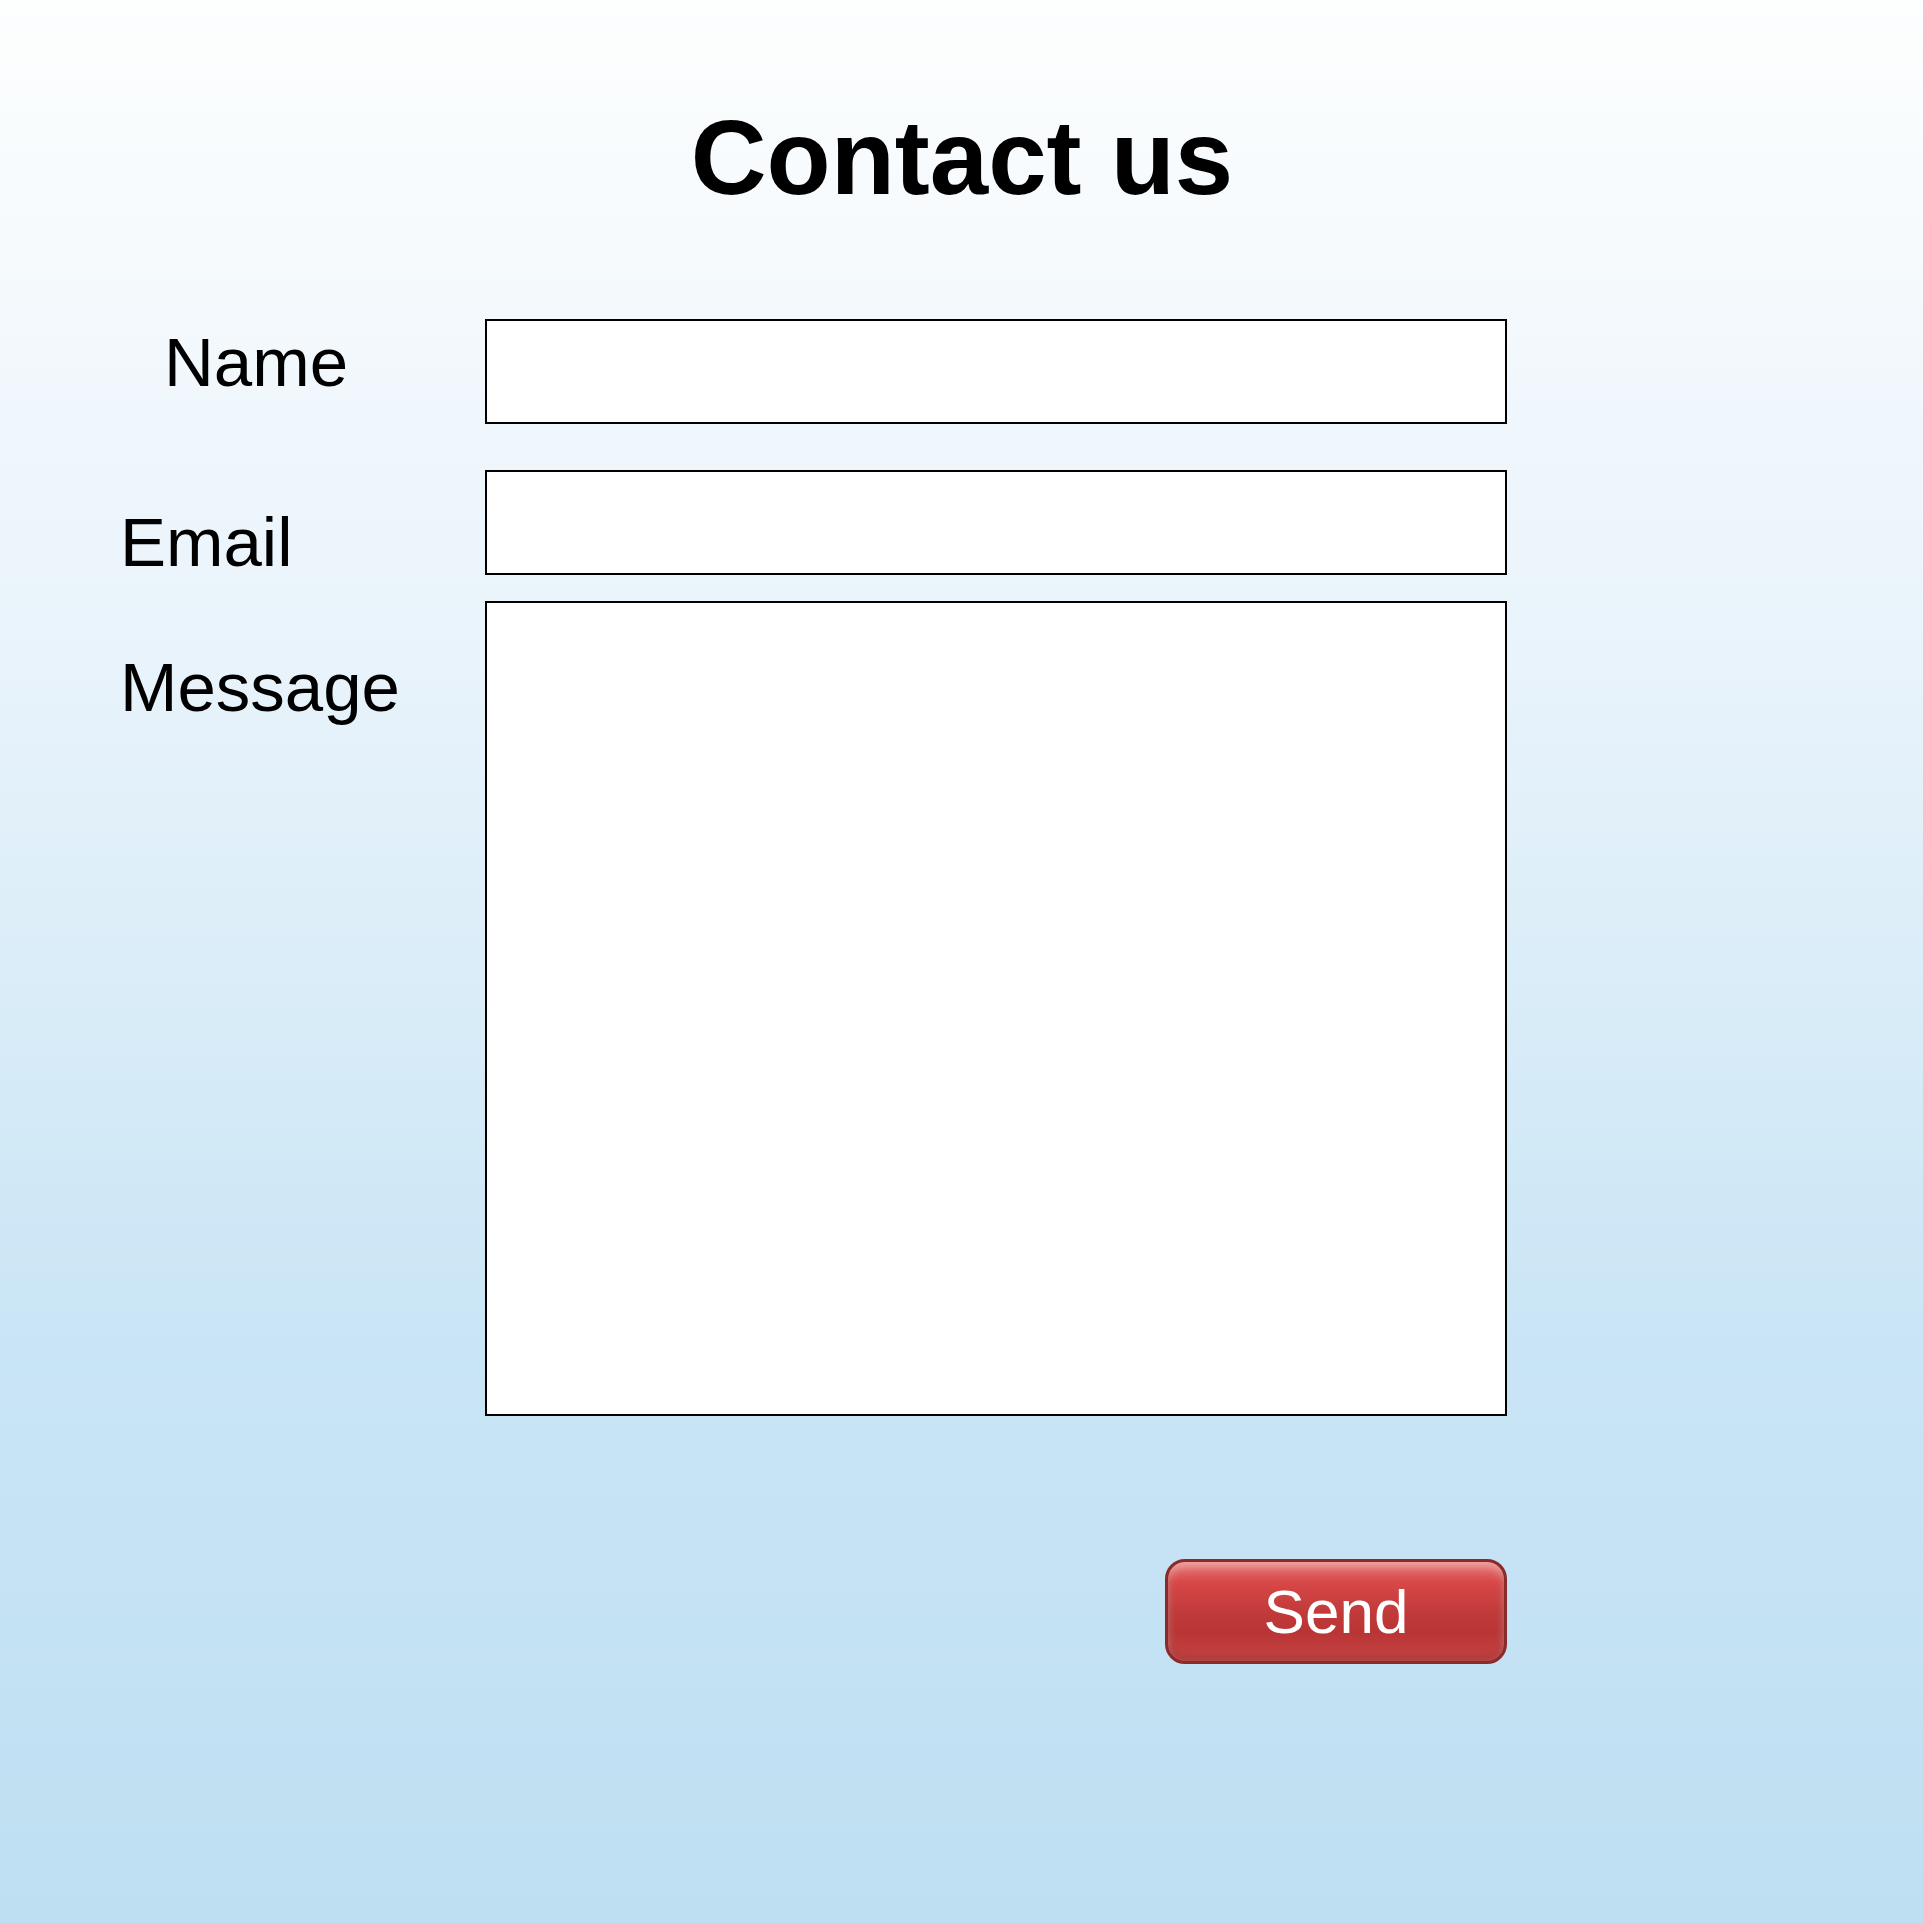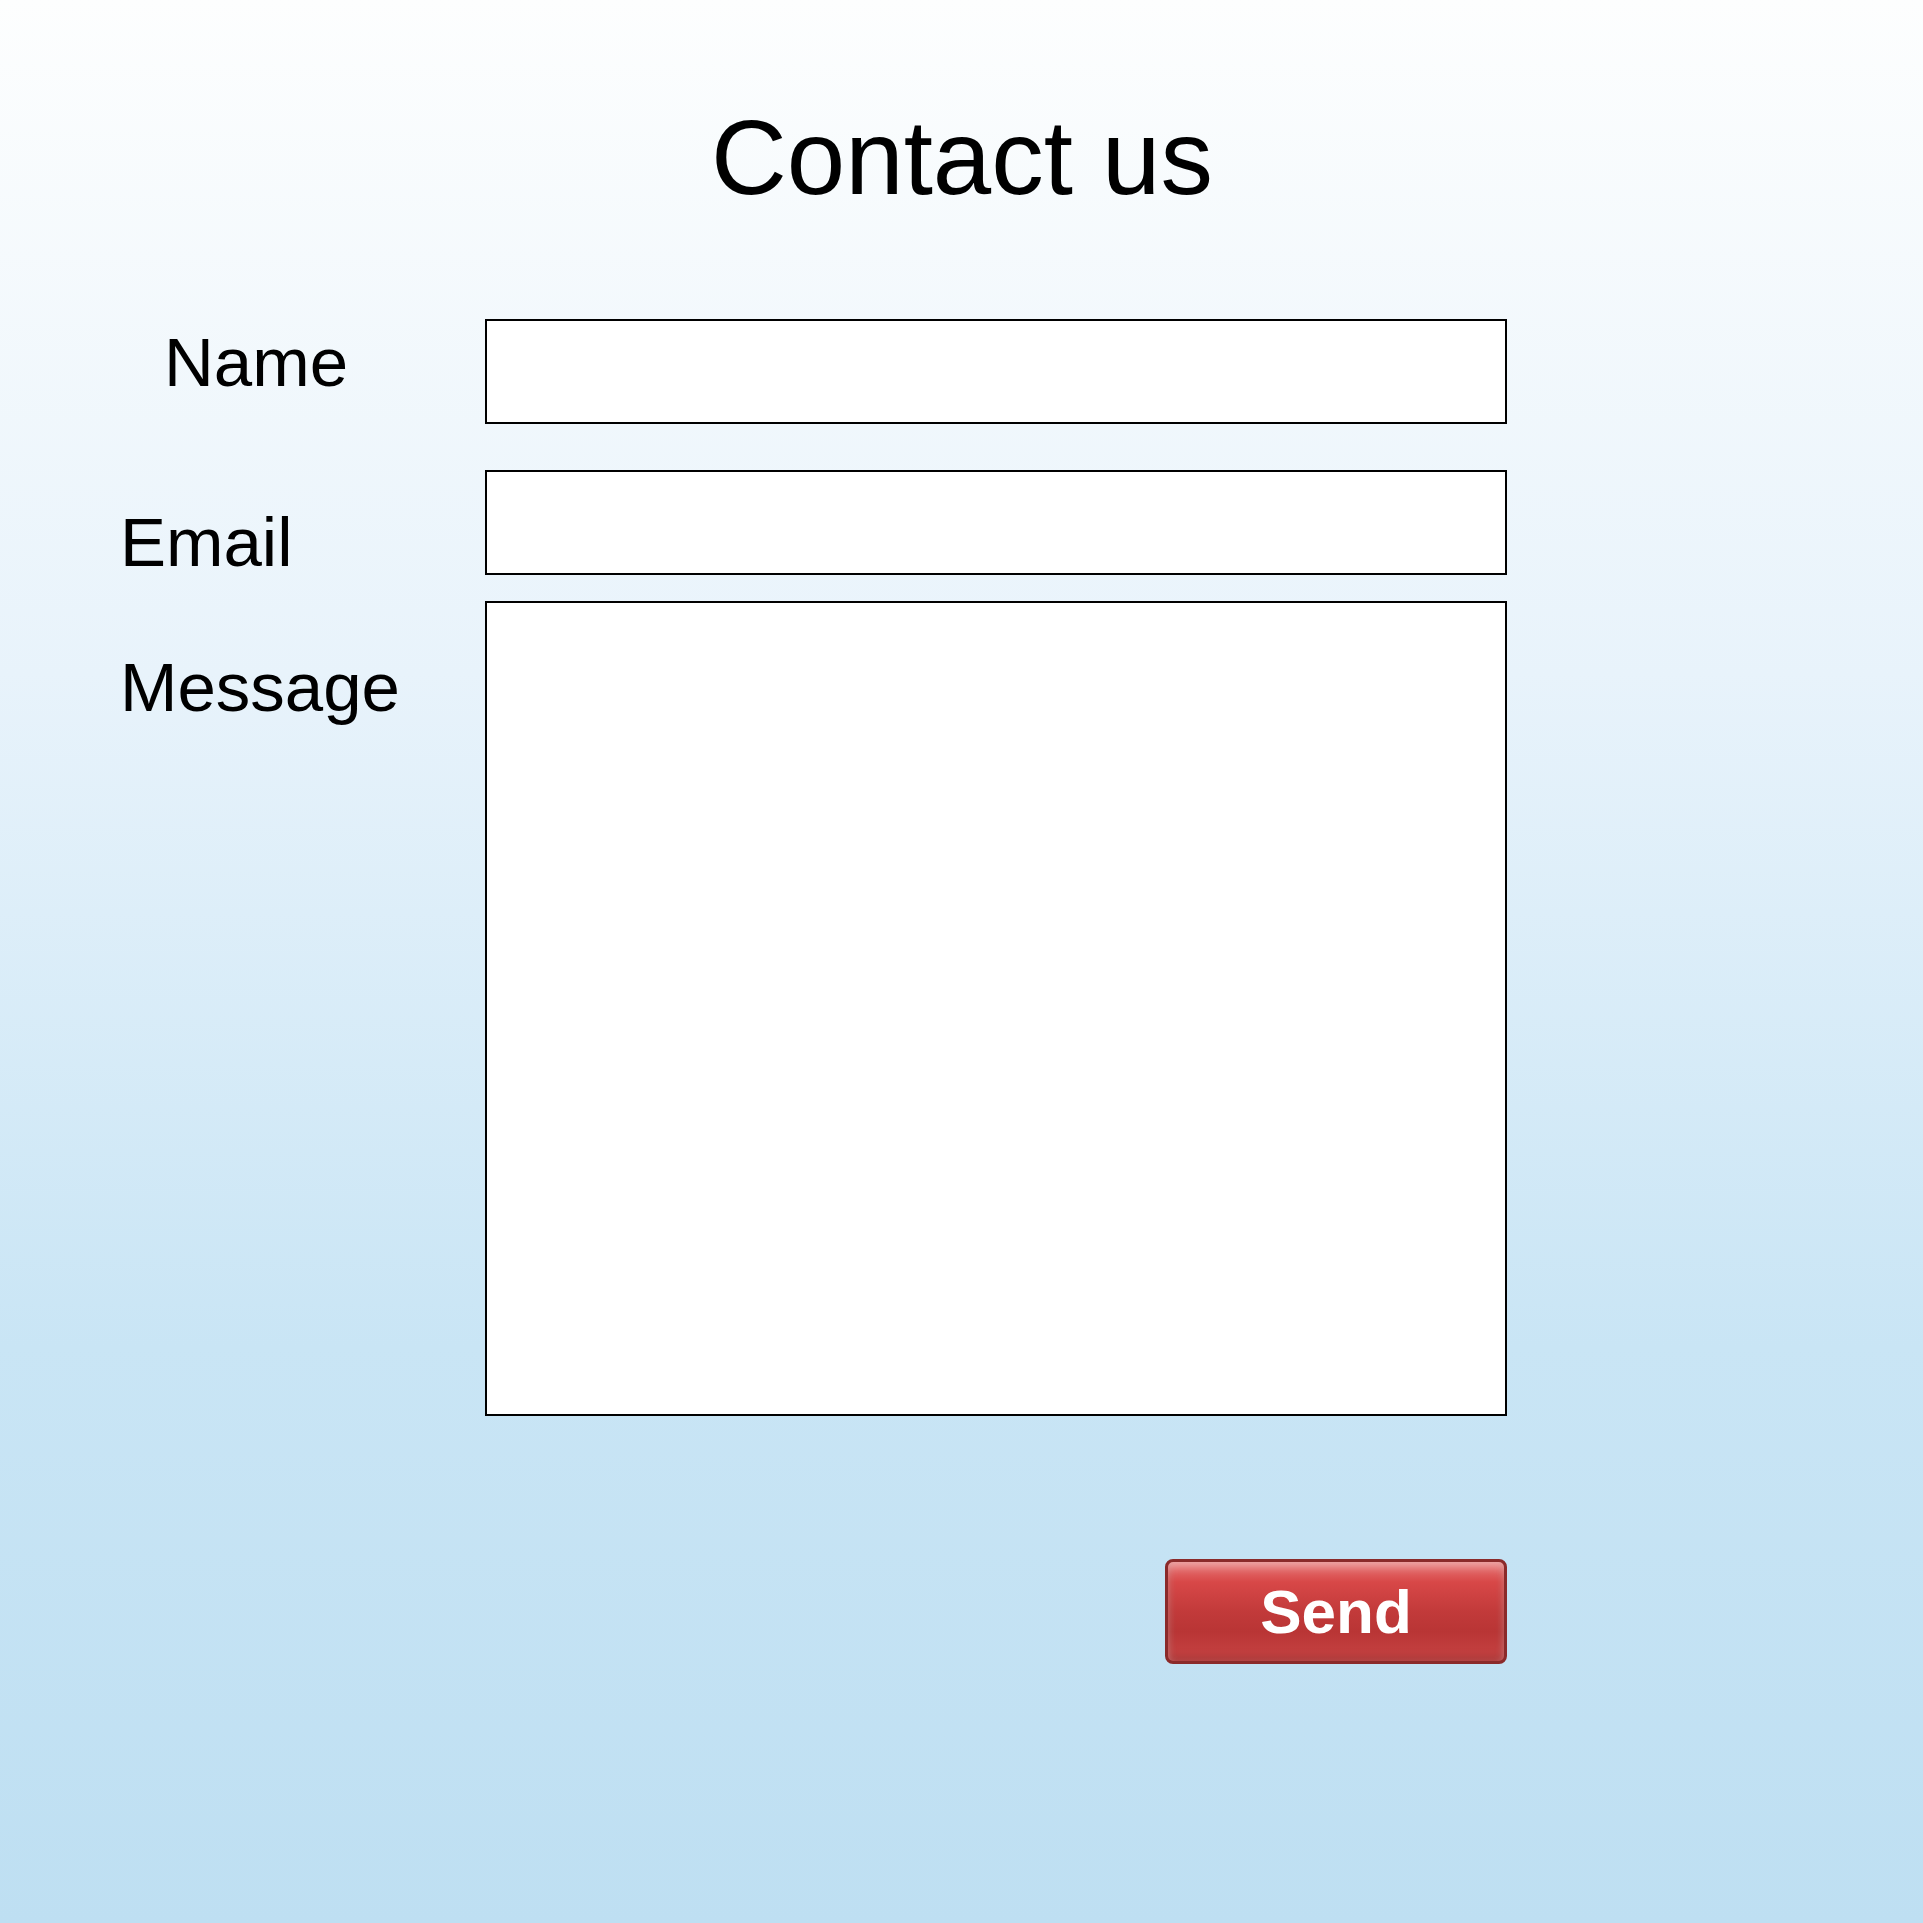--- a/index.html
+++ b/index.html
@@ -15,21 +15,21 @@
       position: relative;
     }
     .form-title {
       position: absolute;
       top: 98px;
       left: 0;
       width: 100%;
       text-align: center;
       font-size: 105px;
       color: #000;
-      font-weight: normal;
+      font-weight: bold;
     }
     .form-row {
       position: absolute;
       display: flex;
       align-items: flex-start;
     }
     .label {
       font-size: 69px;
       color: #000;
       width: 361px;
@@ -61,26 +61,26 @@
       font-size: 53px;
       padding: 15px;
       resize: none;
     }
     .send-button {
       position: absolute;
       left: 1165px;
       top: 1559px;
       width: 342px;
       height: 105px;
-      border-radius: 8px;
+      border-radius: 20px;
       border: 3px solid #8b2a2a;
       background: linear-gradient(to bottom, #e87a7a 0%, #d84848 20%, #c23a3a 50%, #b93535 70%, #c84444 100%);
       color: #ffffff;
       font-size: 62px;
-      font-weight: bold;
+      font-weight: normal;
       cursor: pointer;
       box-shadow: inset 0 4.5px 9px rgba(255,255,255,0.35), inset 0 -4.5px 9px rgba(0,0,0,0.15);
       font-family: Arial, Helvetica, sans-serif;
     }
   </style>
 </head>
 <body>
 
 <h1 class="form-title">Contact us</h1>
 

